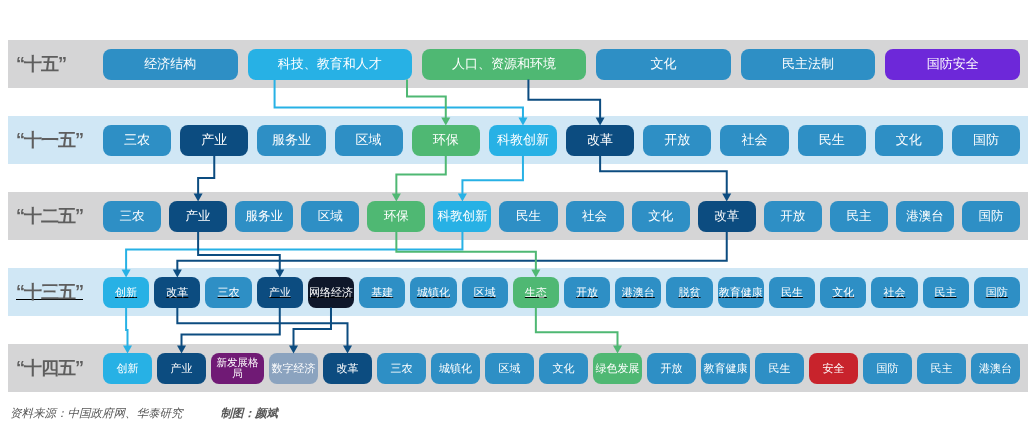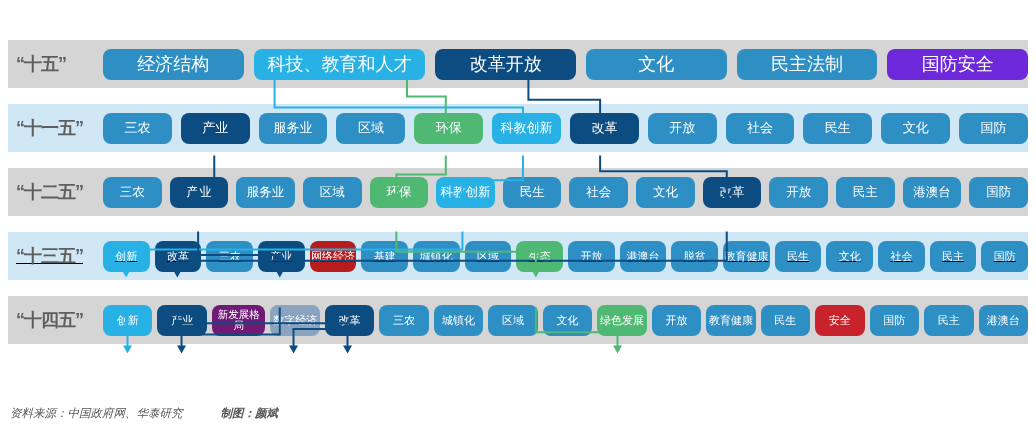--- a/index.html
+++ b/index.html
@@ -1,44 +1,44 @@
 <!DOCTYPE html>
 <html><head>
 <meta charset="utf-8">
 <style>
   html,body{margin:0;padding:0;background:#fff;font-family:"Liberation Sans",sans-serif;}
   .canvas{position:relative;width:1036px;height:432px;background:#fff;overflow:hidden;}
   .title{position:absolute;left:10px;top:6px;font-size:15.5px;font-weight:bold;color:#3A4A5C;letter-spacing:.2px;}
   .bands{position:absolute;left:8px;top:40px;width:1020px;}
-  .band{display:flex;align-items:center;height:48px;margin-bottom:16px;box-sizing:border-box;}
+  .band{display:flex;align-items:center;height:48px;margin-bottom:28px;box-sizing:border-box;padding-right:8px;}
   .row-label{flex:0 0 95px;width:95px;box-sizing:border-box;padding-left:8px;font-size:18px;font-weight:bold;color:#5E5E5E;white-space:nowrap;letter-spacing:-1px;}
   .boxes{flex:1;display:flex;min-width:0;}
   .box{flex:1;min-width:0;height:31px;border-radius:8px;color:#fff;display:flex;align-items:center;justify-content:center;white-space:nowrap;overflow:hidden;}
   .box.wide{flex-grow:1.22;}
   .box.wrap{white-space:normal;font-size:10.5px;line-height:1.08;text-align:center;padding:0 2px;}
-  .r0{gap:10px;font-size:18px;}
+  .r0{gap:10px;font-size:13px;}
   .r1{gap:9px;font-size:13px;}
   .r2{gap:8px;font-size:12.5px;}
   .r3{gap:5px;font-size:11px;}
   .r4{gap:5px;font-size:11px;}
   .arrows{position:absolute;left:0;top:0;pointer-events:none;}
   .footer{position:absolute;left:10px;top:406px;font-size:11.5px;font-style:italic;color:#565656;}
   .footer .credit{margin-left:38px;font-weight:bold;}
 </style>
 </head>
 <body>
 
 <div class="canvas">
   <div class="bands">
       <div class="band" style="background: rgb(213, 213, 214);">
         <div class="row-label">“十五”</div>
         <div class="boxes r0">
           <div class="box" id="box-0-0" style="background: rgb(46, 143, 197);">经济结构</div>
           <div class="box wide" id="box-0-1" style="background: rgb(39, 177, 229);">科技、教育和人才</div>
-          <div class="box" id="box-0-3" style="background: rgb(12, 76, 128);">改革开放</div>
+          <div class="box wide" id="box-0-2" style="background: rgb(79, 184, 115);">人口、资源和环境</div>
           <div class="box" id="box-0-5" style="background: rgb(46, 143, 197);">文化</div>
           <div class="box" id="box-0-6" style="background: rgb(46, 143, 197);">民主法制</div>
           <div class="box" id="box-0-7" style="background: #6d28d9;">国防安全</div>
         </div>
       </div>
       <div class="band" style="background: rgb(208, 231, 245);">
         <div class="row-label">“十一五”</div>
         <div class="boxes r1">
           <div class="box" id="box-1-0" style="background: rgb(46, 143, 197);">三农</div>
           <div class="box" id="box-1-1" style="background: rgb(12, 76, 128);">产业</div>
@@ -73,21 +73,21 @@
           <div class="box" id="box-2-13" style="background: rgb(46, 143, 197);">国防</div>
         </div>
       </div>
       <div class="band" style="background: rgb(208, 231, 245); text-decoration: underline;">
         <div class="row-label">“十三五”</div>
         <div class="boxes r3">
           <div class="box" id="box-3-0" style="background: rgb(39, 177, 229);">创新</div>
           <div class="box" id="box-3-1" style="background: rgb(12, 76, 128);">改革</div>
           <div class="box" id="box-3-2" style="background: rgb(46, 143, 197);">三农</div>
           <div class="box" id="box-3-3" style="background: rgb(12, 76, 128);">产业</div>
-          <div class="box" id="box-3-4" style="background: #b91c1c;">网络经济</div>
+          <div class="box" id="box-3-4" style="background: #0f172a;">网络经济</div>
           <div class="box" id="box-3-5" style="background: rgb(46, 143, 197);">基建</div>
           <div class="box" id="box-3-6" style="background: rgb(46, 143, 197);">城镇化</div>
           <div class="box" id="box-3-7" style="background: rgb(46, 143, 197);">区域</div>
           <div class="box" id="box-3-8" style="background: rgb(79, 184, 115);">生态</div>
           <div class="box" id="box-3-9" style="background: rgb(46, 143, 197);">开放</div>
           <div class="box" id="box-3-10" style="background: rgb(46, 143, 197);">港澳台</div>
           <div class="box" id="box-3-11" style="background: rgb(46, 143, 197); text-align: center;">脱贫</div>
           <div class="box" id="box-3-12" style="background: rgb(46, 143, 197);">教育健康</div>
           <div class="box" id="box-3-13" style="background: rgb(46, 143, 197);">民生</div>
           <div class="box" id="box-3-14" style="background: rgb(46, 143, 197);">文化</div>

